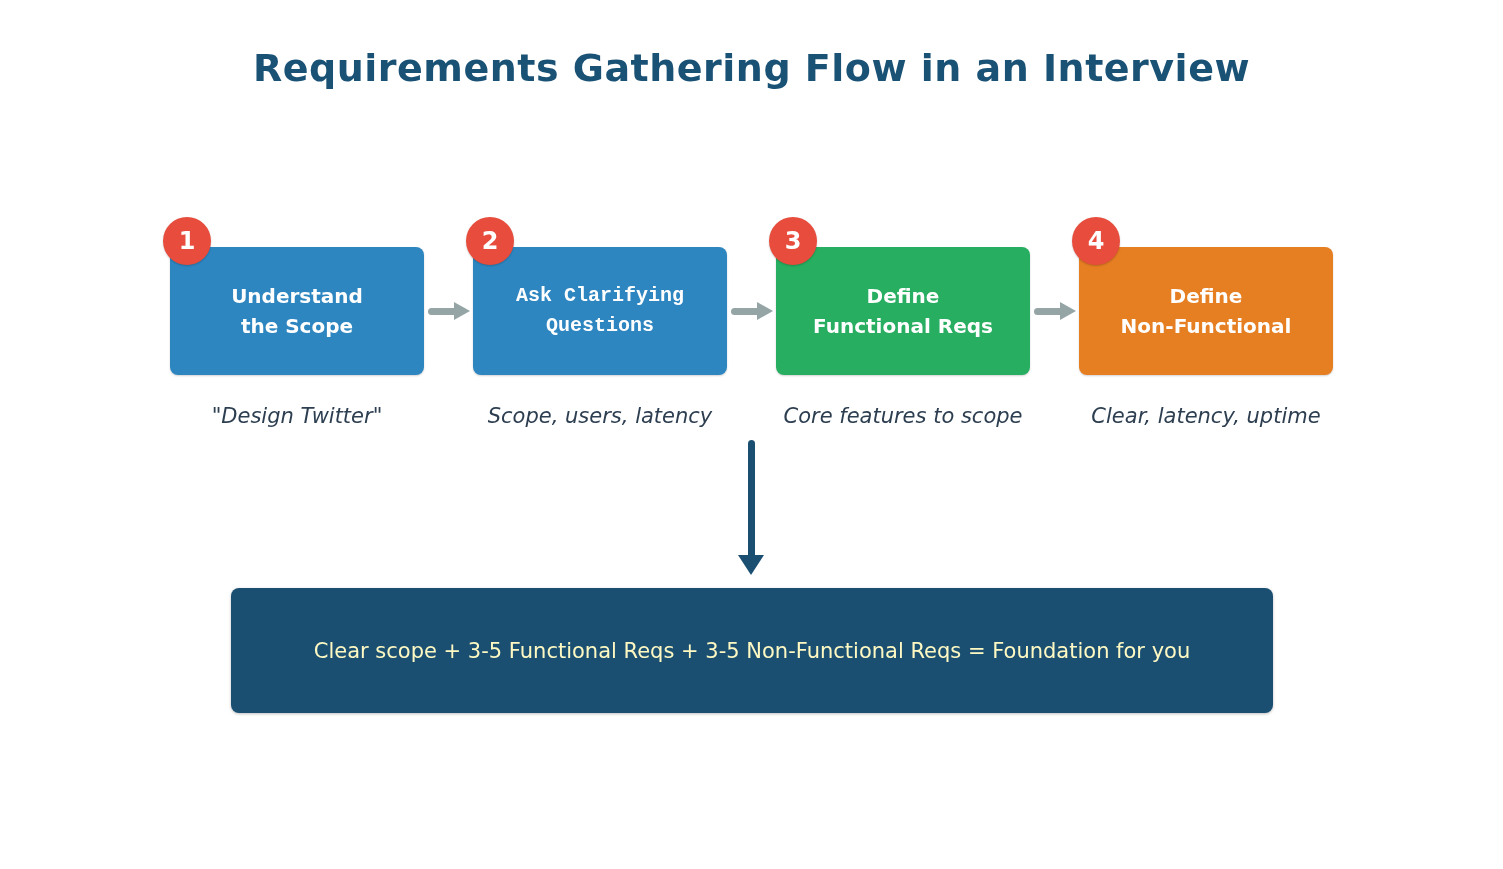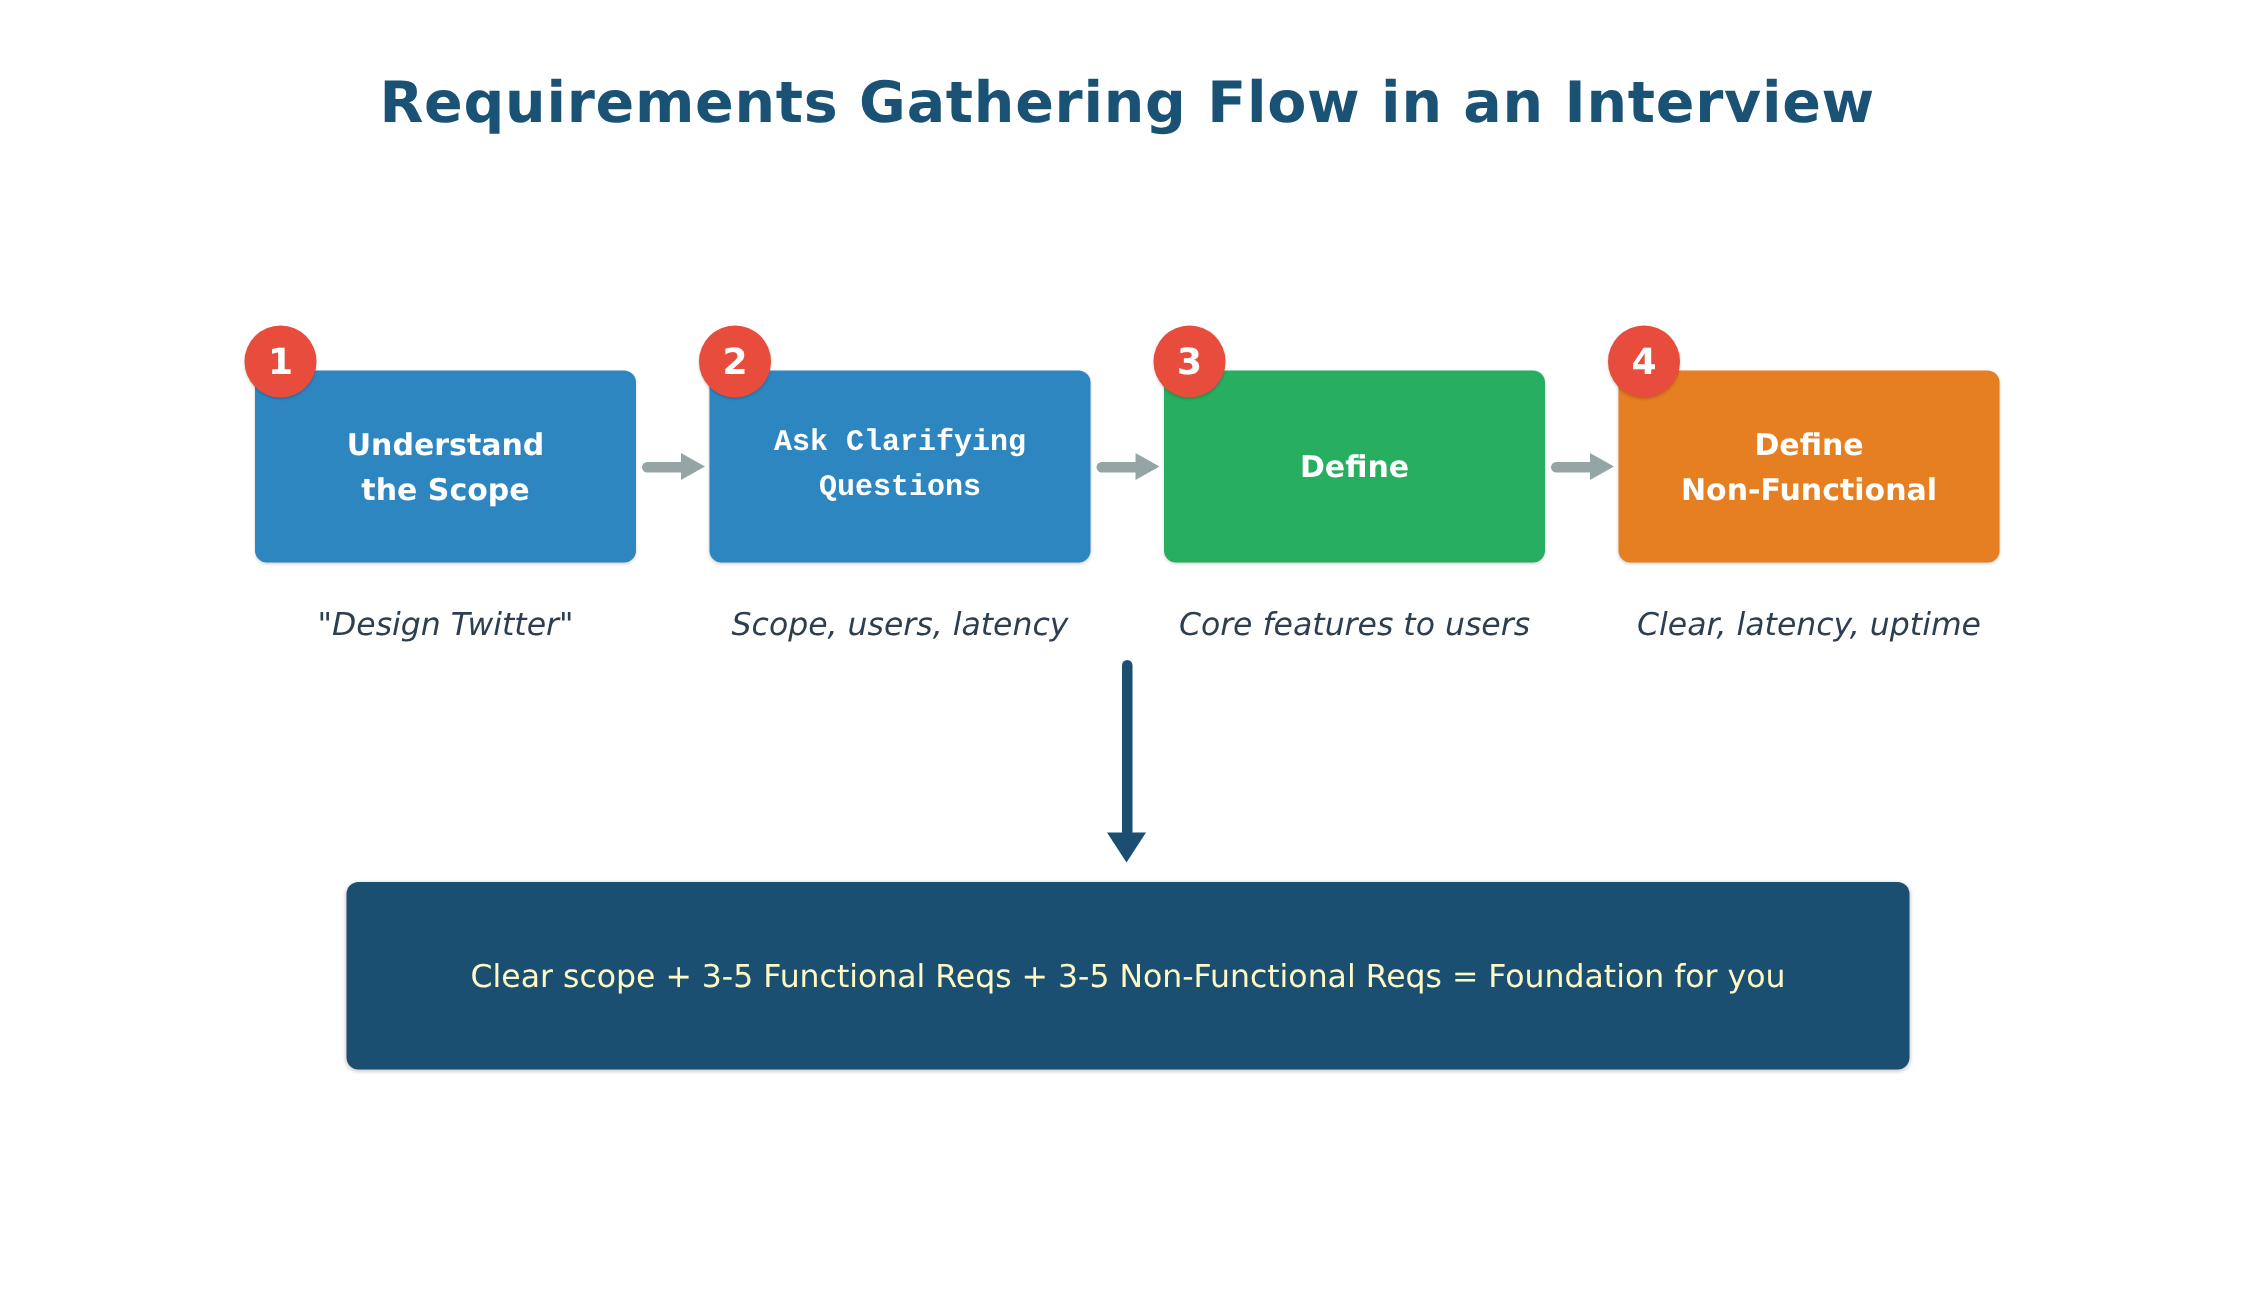--- a/index.html
+++ b/index.html
@@ -134,23 +134,24 @@
       <div class="box-line">Ask Clarifying</div>
       <div class="box-line">Questions</div>
     </div>
     <div class="badge" style="background-color: rgb(231, 76, 60);">2</div>
     <div class="caption">Scope, users, latency</div>
   </div>
 
   <div class="step" style="left:776px">
     <div class="box" style="background-color: rgb(39, 174, 96);">
       <div class="box-line">Define</div>
+      <div class="box-line">Functional Reqs</div>
     </div>
     <div class="badge" style="background-color: rgb(231, 76, 60);">3</div>
-    <div class="caption">Core features to users</div>
+    <div class="caption">Core features to scope</div>
   </div>
 
   <div class="step" style="left:1079px">
     <div class="box" style="background-color: rgb(230, 126, 34);">
       <div class="box-line">Define</div>
       <div class="box-line">Non-Functional</div>
     </div>
     <div class="badge" style="background-color: rgb(231, 76, 60);">4</div>
     <div class="caption">Clear, latency, uptime</div>
   </div>

